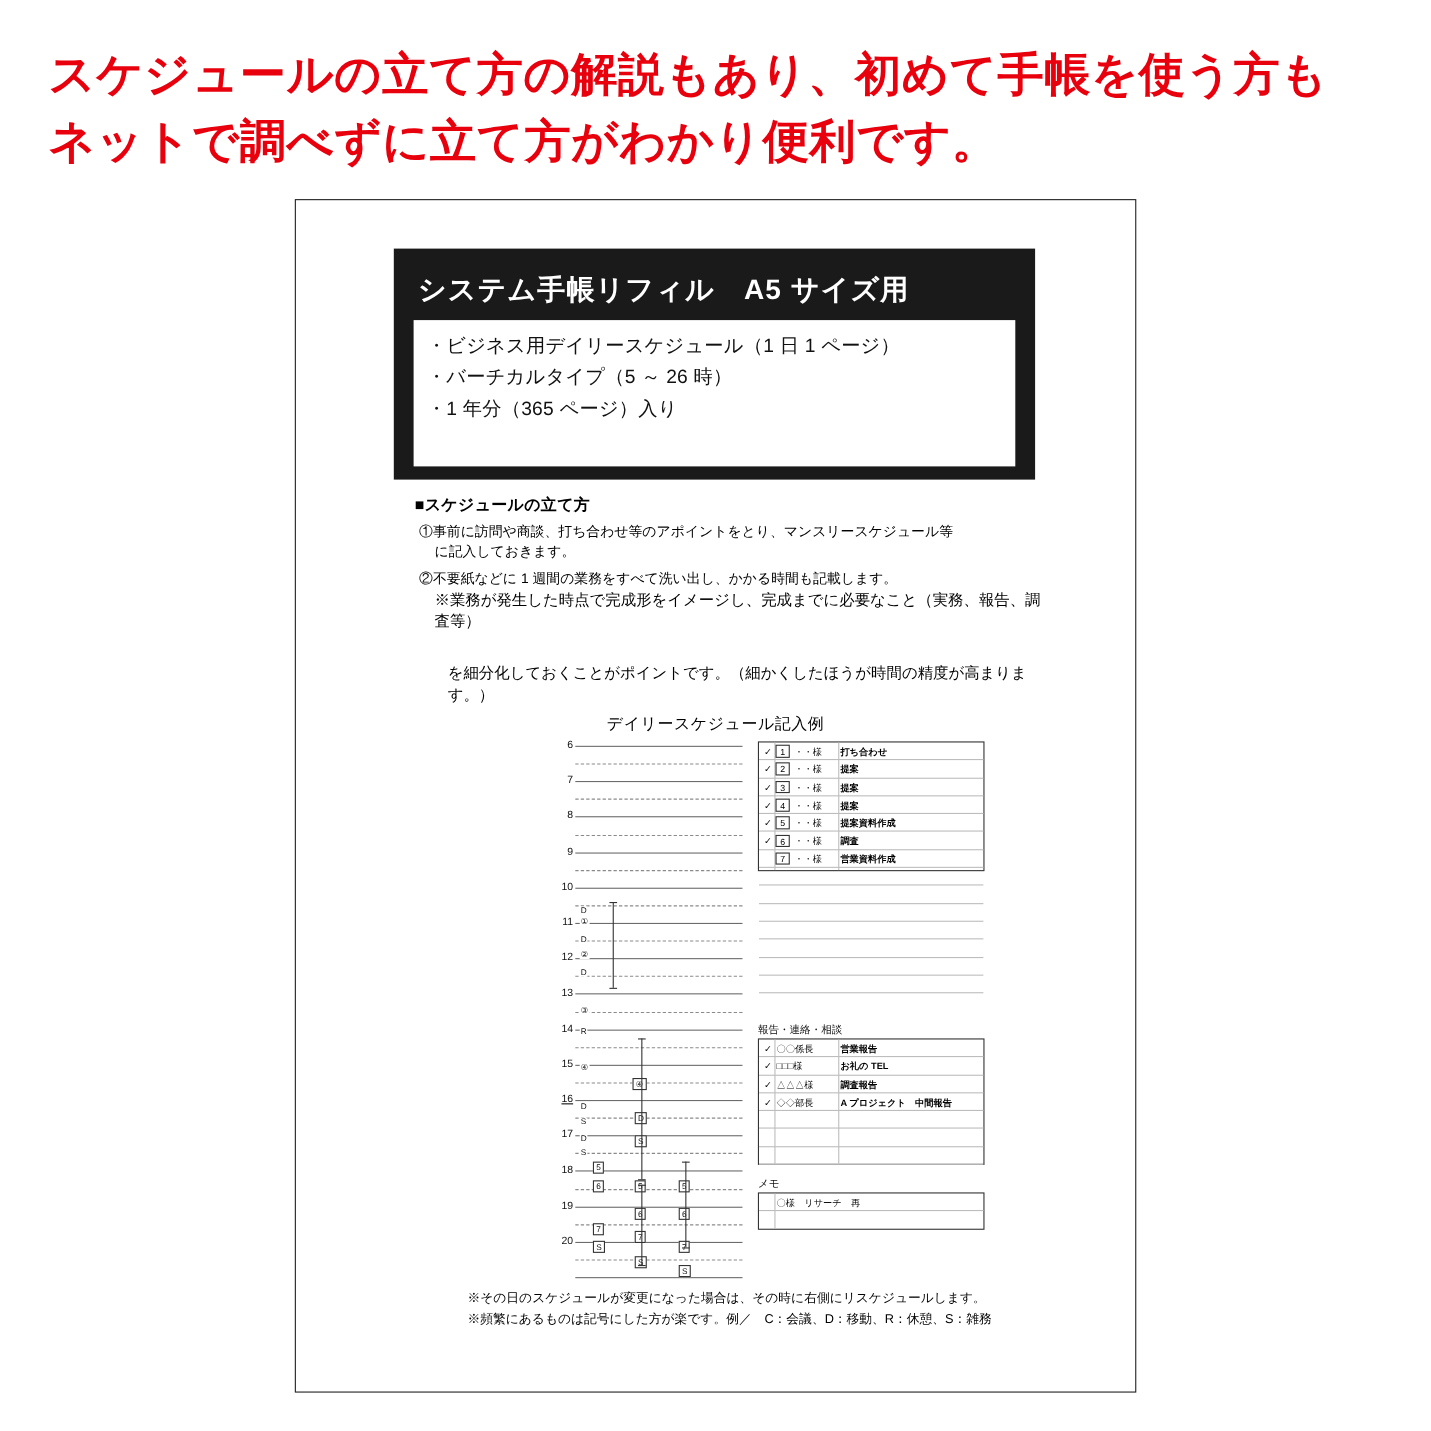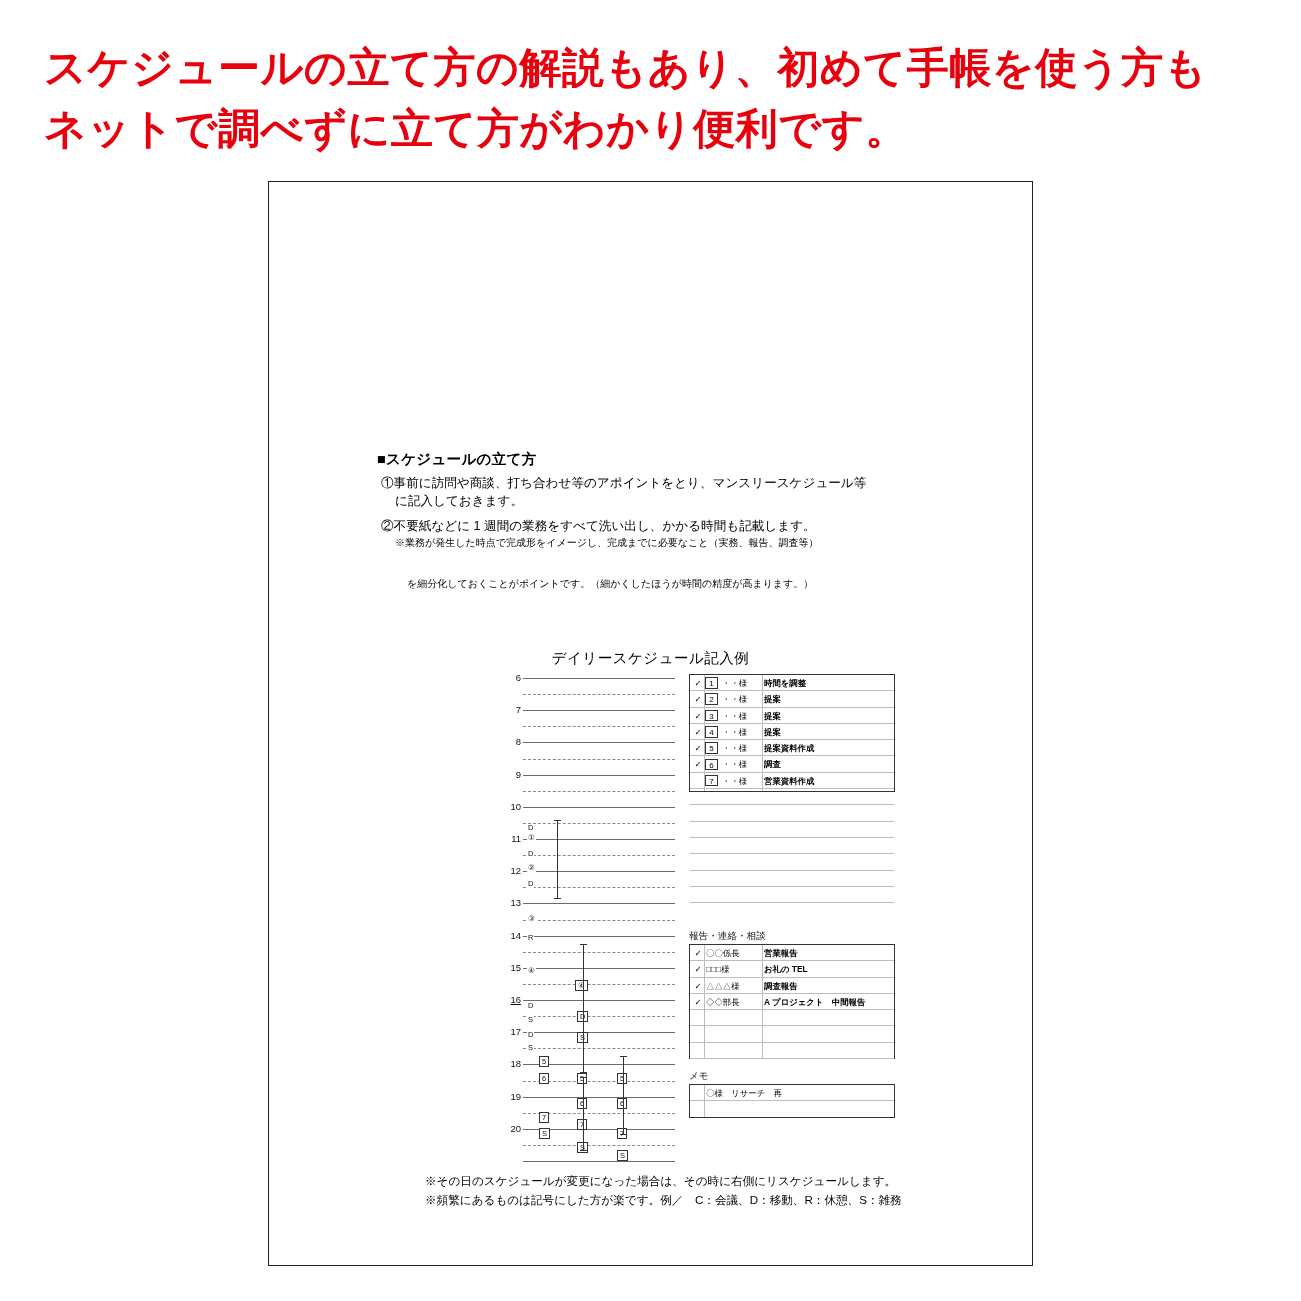--- a/index.html
+++ b/index.html
@@ -83,21 +83,21 @@
     margin-bottom: 6px;
   }
   .step {
     font-size: 12.6px;
     line-height: 1.42;
     margin-bottom: 7px;
     padding-left: 4px;
   }
   .step .ind { display: block; padding-left: 14px; }
   .note {
-    font-size: 10px;
+    font-size: 14px;
     line-height: 1.38;
     padding-left: 14px;
     display: block;
   }
   .note2 { padding-left: 26px; margin-top: 28px; }
 
   
   .ex-title {
     position: absolute;
     left: 0; right: 0;
@@ -240,20 +240,28 @@
   }
 </style>
 </head>
 <body>
 
 <div class="headline">スケジュールの立て方の解説もあり、初めて手帳を使う方も
 ネットで調べずに立て方がわかり便利です。</div>
 
 <div class="page-card">
 
+  <div class="black-block">
+    <div class="black-title">システム手帳リフィル　A5 サイズ用</div>
+    <div class="white-panel">
+      <div class="bullet">・ビジネス用デイリースケジュール（1 日 1 ページ）</div>
+      <div class="bullet">・バーチカルタイプ（5 ～ 26 時）</div>
+      <div class="bullet">・1 年分（365 ページ）入り</div>
+    </div>
+  </div>
 
   <div class="howto">
     <div class="howto-heading">■スケジュールの立て方</div>
 
     <div class="step">
       <span>①事前に訪問や商談、打ち合わせ等のアポイントをとり、マンスリースケジュール等</span>
       <span class="ind">に記入しておきます。</span>
     </div>
 
     <div class="step">
@@ -354,21 +362,21 @@
         <div class="tt-cap" style="left: 57px; top: 148px;"></div>
         <div class="tt-cap" style="left: 57px; top: 226px;"></div>
       </div>
     <div class="tbl" id="task-table" style="left:192px; top:2px; width:206px; height:118px;">
         <div class="vline" style="left: 14px;"></div>
         <div class="vline" style="left: 72px;"></div>
         <div class="row">
           <span class="chk">✓</span>
           <span class="num">1</span>
           <span class="who">・・様</span>
-          <span class="what">時間を調整</span>
+          <span class="what">打ち合わせ</span>
         </div>
         <div class="row">
           <span class="chk">✓</span>
           <span class="num">2</span>
           <span class="who">・・様</span>
           <span class="what">提案</span>
         </div>
         <div class="row">
           <span class="chk">✓</span>
           <span class="num">3</span>

